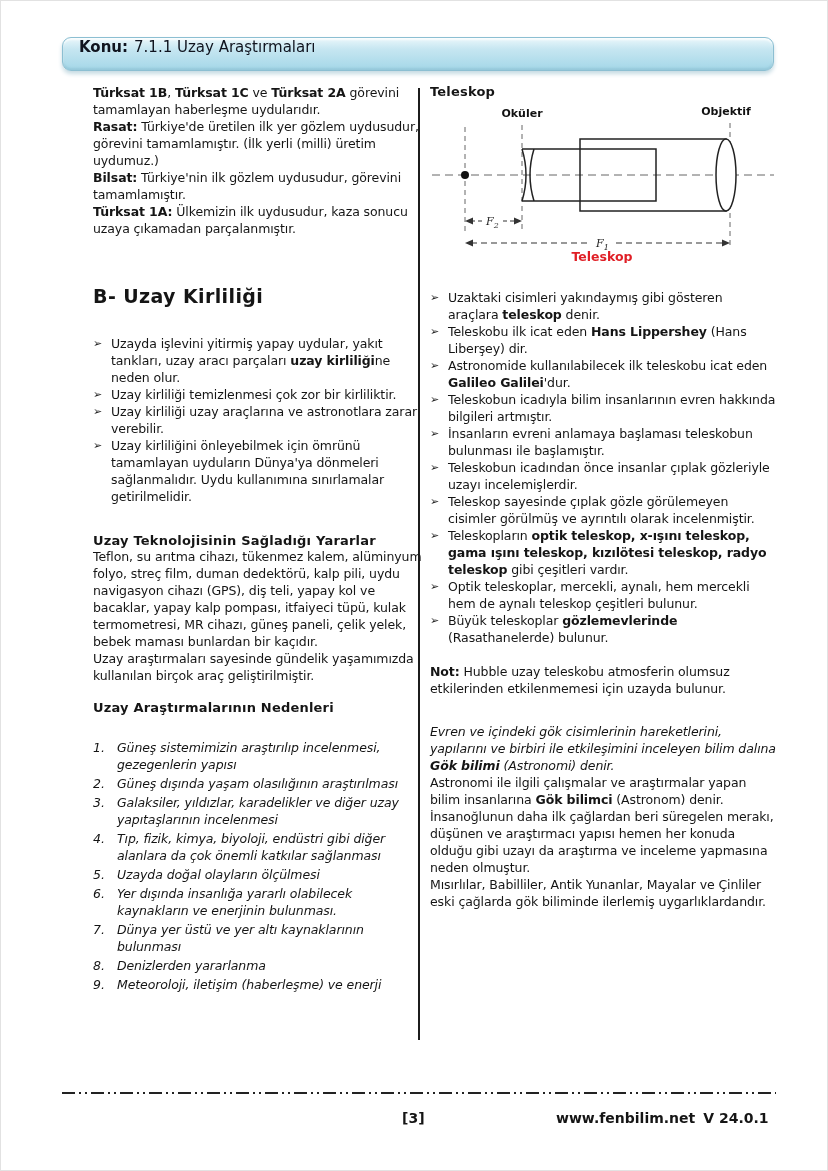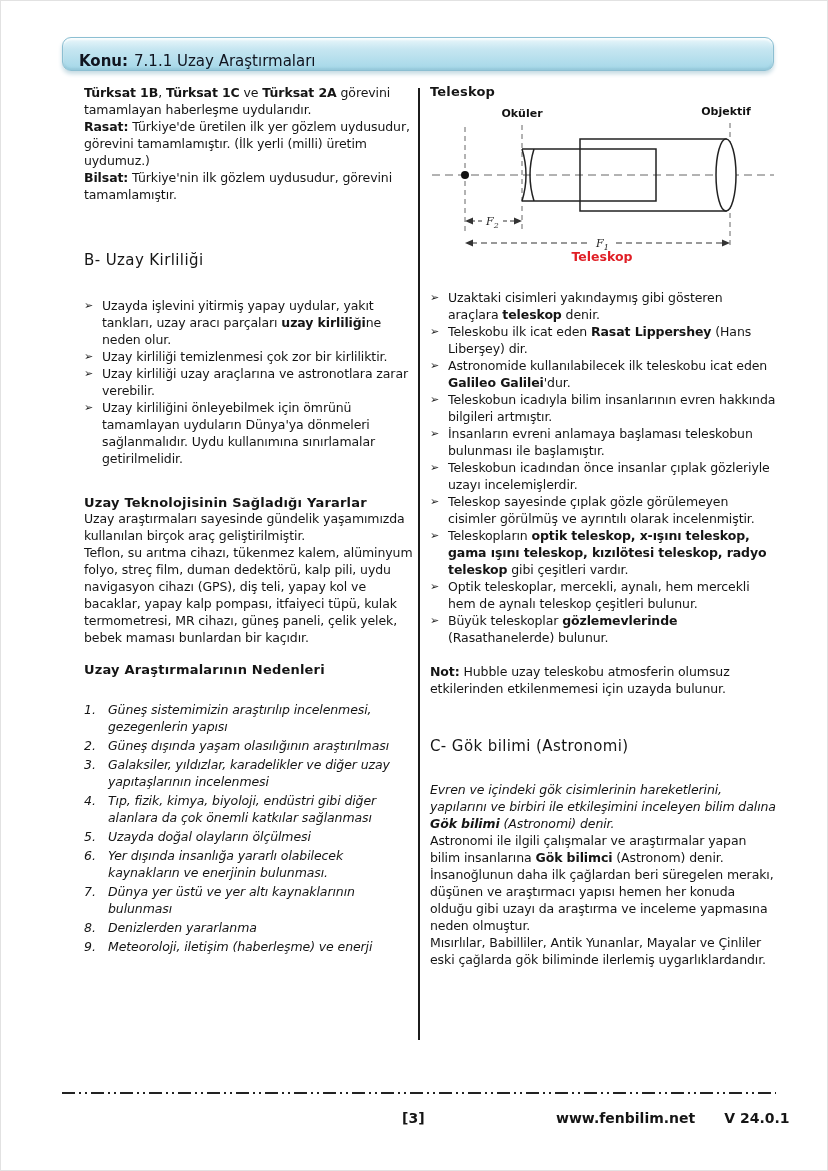--- a/index.html
+++ b/index.html
@@ -8,30 +8,30 @@
     font-family:"DejaVu Sans",sans-serif;color:#151515;overflow:hidden;
   }
   .page-frame{position:absolute;inset:0;border:1px solid #e2e2e2;pointer-events:none;}
   b{font-weight:bold;}
   
   .banner{
     position:absolute;left:62px;top:37px;width:712px;height:34px;box-sizing:border-box;
     border-radius:9px;border:1px solid #8cbfd2;
     background:linear-gradient(180deg,#eaf7fb 0%,#c6e6f1 35%,#a4d7e8 100%);
     box-shadow:0 3px 4px #c6dbe3, inset 0 2px 2px #ffffffcc, inset 0 -2px 2px #8fc2d4aa;
-    display:flex;align-items:flex-end;padding-left:16px;font-size:15px;color:#10141f;
+    display:flex;align-items:flex-start;padding-left:16px;font-size:15px;color:#10141f;
   }
   .banner b{margin-right:6px;}
   
   .col{position:absolute;top:84px;}
-  .col-left{left:84px;width:332px;}
+  .col-left{left:93px;width:332px;}
   .col-right{left:430px;width:346px;}
   .divider{position:absolute;left:418px;top:88px;width:2px;height:952px;background:#1c1c1c;}
   .p{font-size:12.5px;line-height:1.36;margin:0;letter-spacing:-0.1px;}
-  .h-section{font-size:15px;font-weight:normal;margin:0;letter-spacing:0.4px;}
+  .h-section{font-size:19px;font-weight:bold;margin:0;letter-spacing:0.4px;}
   .h-sub{font-size:13px;font-weight:bold;margin:0;letter-spacing:0.2px;}
   
   .bullets{margin:0;}
   .bullet-row{display:flex;align-items:flex-start;margin:0;}
   .bullet-row .marker{width:18px;flex:0 0 18px;font-size:11px;line-height:1.55;color:#222;}
   .bullet-row .p{flex:1;}
   
   .numlist .num-row{display:flex;align-items:flex-start;margin-bottom:2px;}
   .numlist .num{width:24px;flex:0 0 24px;font-size:12.5px;font-style:italic;line-height:1.36;}
   .numlist .p{flex:1;font-style:italic;}
@@ -53,21 +53,21 @@
   .dlabel{font-family:"DejaVu Sans",sans-serif;font-size:11px;font-weight:bold;fill:#111;}
   .flabel{font-family:"DejaVu Serif",serif;font-size:11px;font-style:italic;fill:#222;}
   .fsub{font-size:8px;}
   .dcaption{font-family:"DejaVu Sans",sans-serif;font-size:12.5px;font-weight:bold;}
   
   .footer-line{
     position:absolute;left:62px;top:1092px;width:714px;height:2px;
     background:repeating-linear-gradient(90deg,#222 0 13px,transparent 13px 17px,#222 17px 19px,transparent 19px 23px,#222 23px 25px,transparent 25px 29px);
   }
   .page-num{position:absolute;left:402px;top:1110px;font-size:14px;font-weight:bold;}
-  .footer-site{position:absolute;left:556px;top:1110px;font-size:14px;font-weight:bold;display:flex;gap:29px;}
+  .footer-site{position:absolute;left:556px;top:1110px;font-size:14px;font-weight:bold;display:flex;gap:8px;}
 </style>
 </head>
 <body>
 
 <div class="page-frame"></div>
 
 <div class="banner">
   <b>Konu:</b>
   <span>7.1.1 Uzay Araştırmaları</span>
 </div>
@@ -77,20 +77,21 @@
 <div class="col col-left">
 
   <div>
 
       <p class="p"><b>Türksat 1B</b>, <b>Türksat 1C</b> ve <b>Türksat 2A</b> görevini tamamlayan haberleşme uydularıdır.</p>
 
       <p class="p"><b>Rasat:</b> Türkiye'de üretilen ilk yer gözlem uydusudur, görevini tamamlamıştır. (İlk yerli (milli) üretim uydumuz.)</p>
 
       <p class="p"><b>Bilsat:</b> Türkiye'nin ilk gözlem uydusudur, görevini tamamlamıştır.</p>
 
+      <p class="p"><b>Türksat 1A:</b> Ülkemizin ilk uydusudur, kaza sonucu uzaya çıkamadan parçalanmıştır.</p>
     </div>
 
   <h2 class="h-section mt-sectionB">B- Uzay Kirliliği</h2>
 
   <div class="bullets mt-bullets">
 
       <div class="bullet-row">
         <span class="marker">➢</span>
         <span class="p">Uzayda işlevini yitirmiş yapay uydular, yakıt tankları, uzay aracı parçaları <b>uzay kirliliği</b>ne neden olur.</span>
       </div>
@@ -107,23 +108,23 @@
 
       <div class="bullet-row">
         <span class="marker">➢</span>
         <span class="p">Uzay kirliliğini önleyebilmek için ömrünü tamamlayan uyduların Dünya'ya dönmeleri sağlanmalıdır. Uydu kullanımına sınırlamalar getirilmelidir.</span>
       </div>
     </div>
 
   <h3 class="h-sub mt-benefits">Uzay Teknolojisinin Sağladığı Yararlar</h3>
   <div>
 
+      <p class="p">Teflon, su arıtma cihazı, tükenmez kalem, alüminyum folyo, streç film, duman dedektörü, kalp pili, uydu navigasyon cihazı (GPS), diş teli, yapay kol ve bacaklar, yapay kalp pompası, itfaiyeci tüpü, kulak termometresi, MR cihazı, güneş paneli, çelik yelek, bebek maması bunlardan bir kaçıdır.</p>
+
       <p class="p">Uzay araştırmaları sayesinde gündelik yaşamımızda kullanılan birçok araç geliştirilmiştir.</p>
-
-      <p class="p">Teflon, su arıtma cihazı, tükenmez kalem, alüminyum folyo, streç film, duman dedektörü, kalp pili, uydu navigasyon cihazı (GPS), diş teli, yapay kol ve bacaklar, yapay kalp pompası, itfaiyeci tüpü, kulak termometresi, MR cihazı, güneş paneli, çelik yelek, bebek maması bunlardan bir kaçıdır.</p>
     </div>
 
   <h3 class="h-sub mt-reasons">Uzay Araştırmalarının Nedenleri</h3>
   <div class="numlist mt-reasonlist">
 
       <div class="num-row">
         <span class="num">1.</span>
         <span class="p">Güneş sistemimizin araştırılıp incelenmesi, gezegenlerin yapısı</span>
       </div>
 
@@ -212,21 +213,21 @@
 
   <div class="bullets mt-rbullets">
 
       <div class="bullet-row">
         <span class="marker">➢</span>
         <span class="p">Uzaktaki cisimleri yakındaymış gibi gösteren araçlara <b>teleskop</b> denir.</span>
       </div>
 
       <div class="bullet-row">
         <span class="marker">➢</span>
-        <span class="p">Teleskobu ilk icat eden <b>Rasat Lippershey</b> (Hans Liberşey) dir.</span>
+        <span class="p">Teleskobu ilk icat eden <b>Hans Lippershey</b> (Hans Liberşey) dir.</span>
       </div>
 
       <div class="bullet-row">
         <span class="marker">➢</span>
         <span class="p">Astronomide kullanılabilecek ilk teleskobu icat eden <b>Galileo Galilei</b>'dur.</span>
       </div>
 
       <div class="bullet-row">
         <span class="marker">➢</span>
         <span class="p">Teleskobun icadıyla bilim insanlarının evren hakkında bilgileri artmıştır.</span>
@@ -258,21 +259,20 @@
       </div>
 
       <div class="bullet-row">
         <span class="marker">➢</span>
         <span class="p">Büyük teleskoplar <b>gözlemevlerinde</b> (Rasathanelerde) bulunur.</span>
       </div>
     </div>
 
   <p class="p mt-note"><b>Not:</b> Hubble uzay teleskobu atmosferin olumsuz etkilerinden etkilenmemesi için uzayda bulunur.</p>
 
-  <h2 class="h-section mt-sectionC">C- Gök bilimi (Astronomi)</h2>
   <p class="p mt-cpara">Evren ve içindeki gök cisimlerinin hareketlerini, yapılarını ve birbiri ile etkileşimini inceleyen bilim dalına <b>Gök bilimi</b> (Astronomi) denir.</p>
 
   <div>
 
       <p class="p">Astronomi ile ilgili çalışmalar ve araştırmalar yapan bilim insanlarına <b>Gök bilimci</b> (Astronom) denir.</p>
 
       <p class="p">İnsanoğlunun daha ilk çağlardan beri süregelen merakı, düşünen ve araştırmacı yapısı hemen her konuda olduğu gibi uzayı da araştırma ve inceleme yapmasına neden olmuştur.</p>
 
       <p class="p">Mısırlılar, Babilliler, Antik Yunanlar, Mayalar ve Çinliler eski çağlarda gök biliminde ilerlemiş uygarlıklardandır.</p>
     </div>

